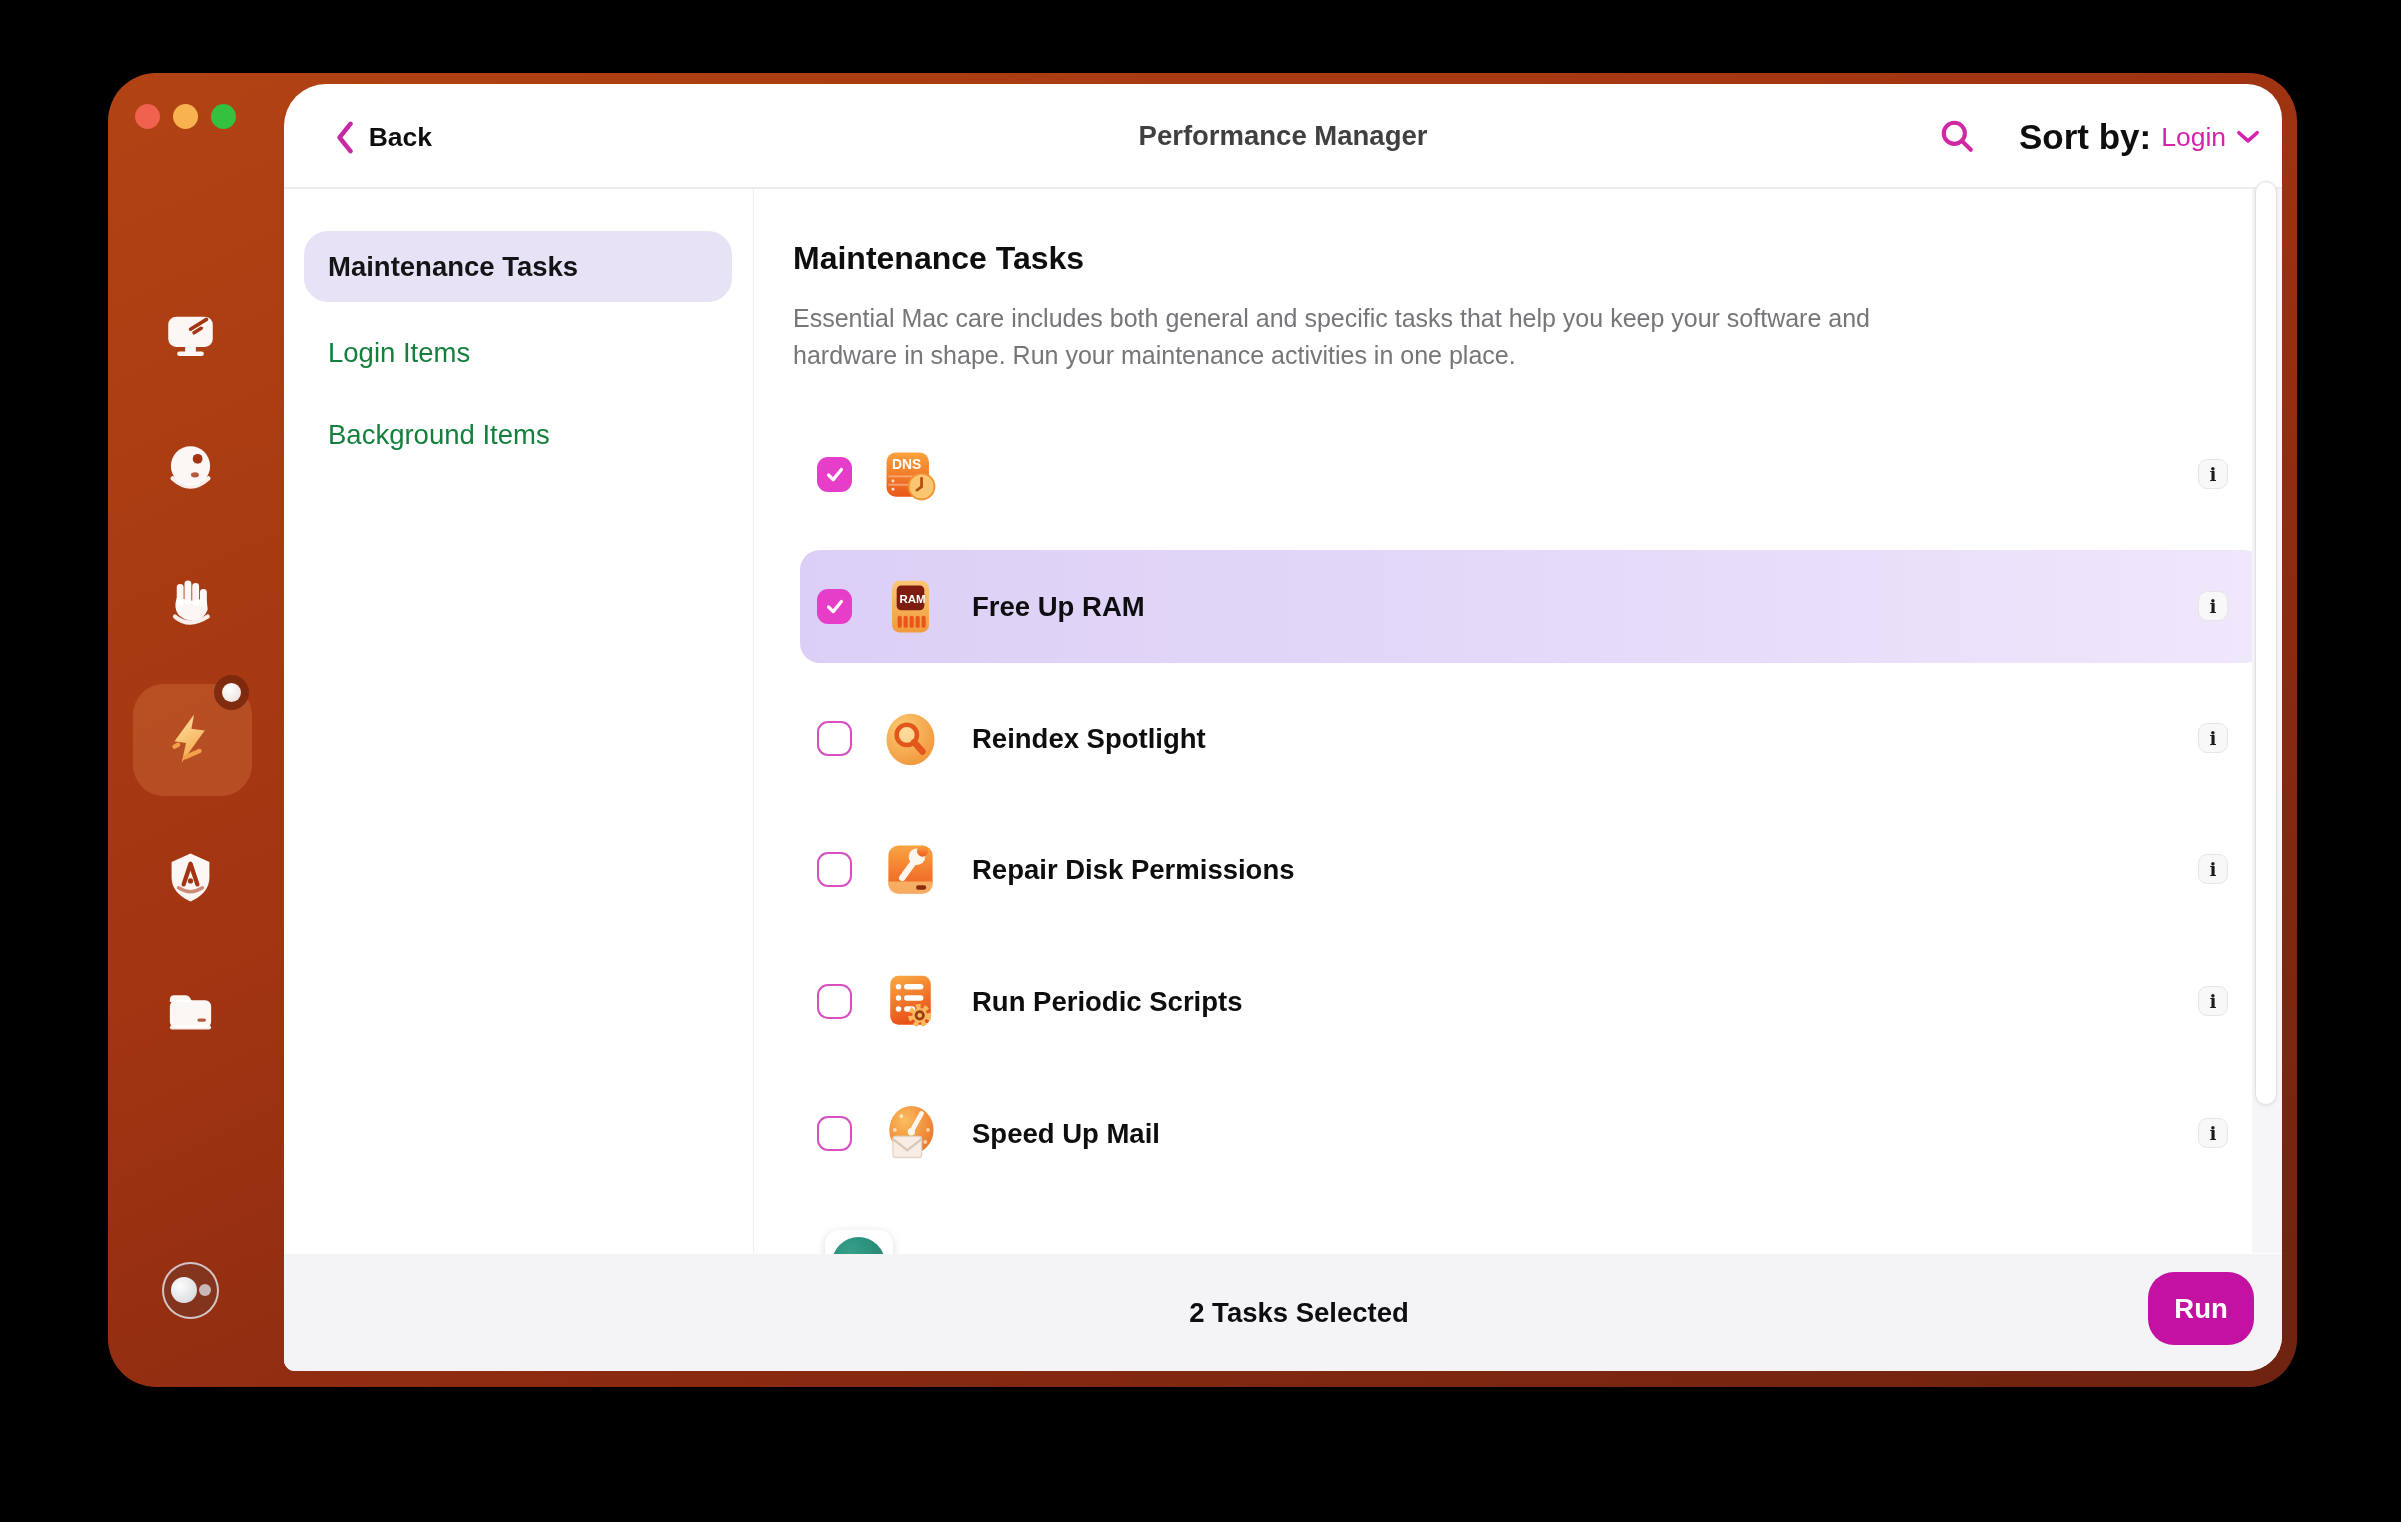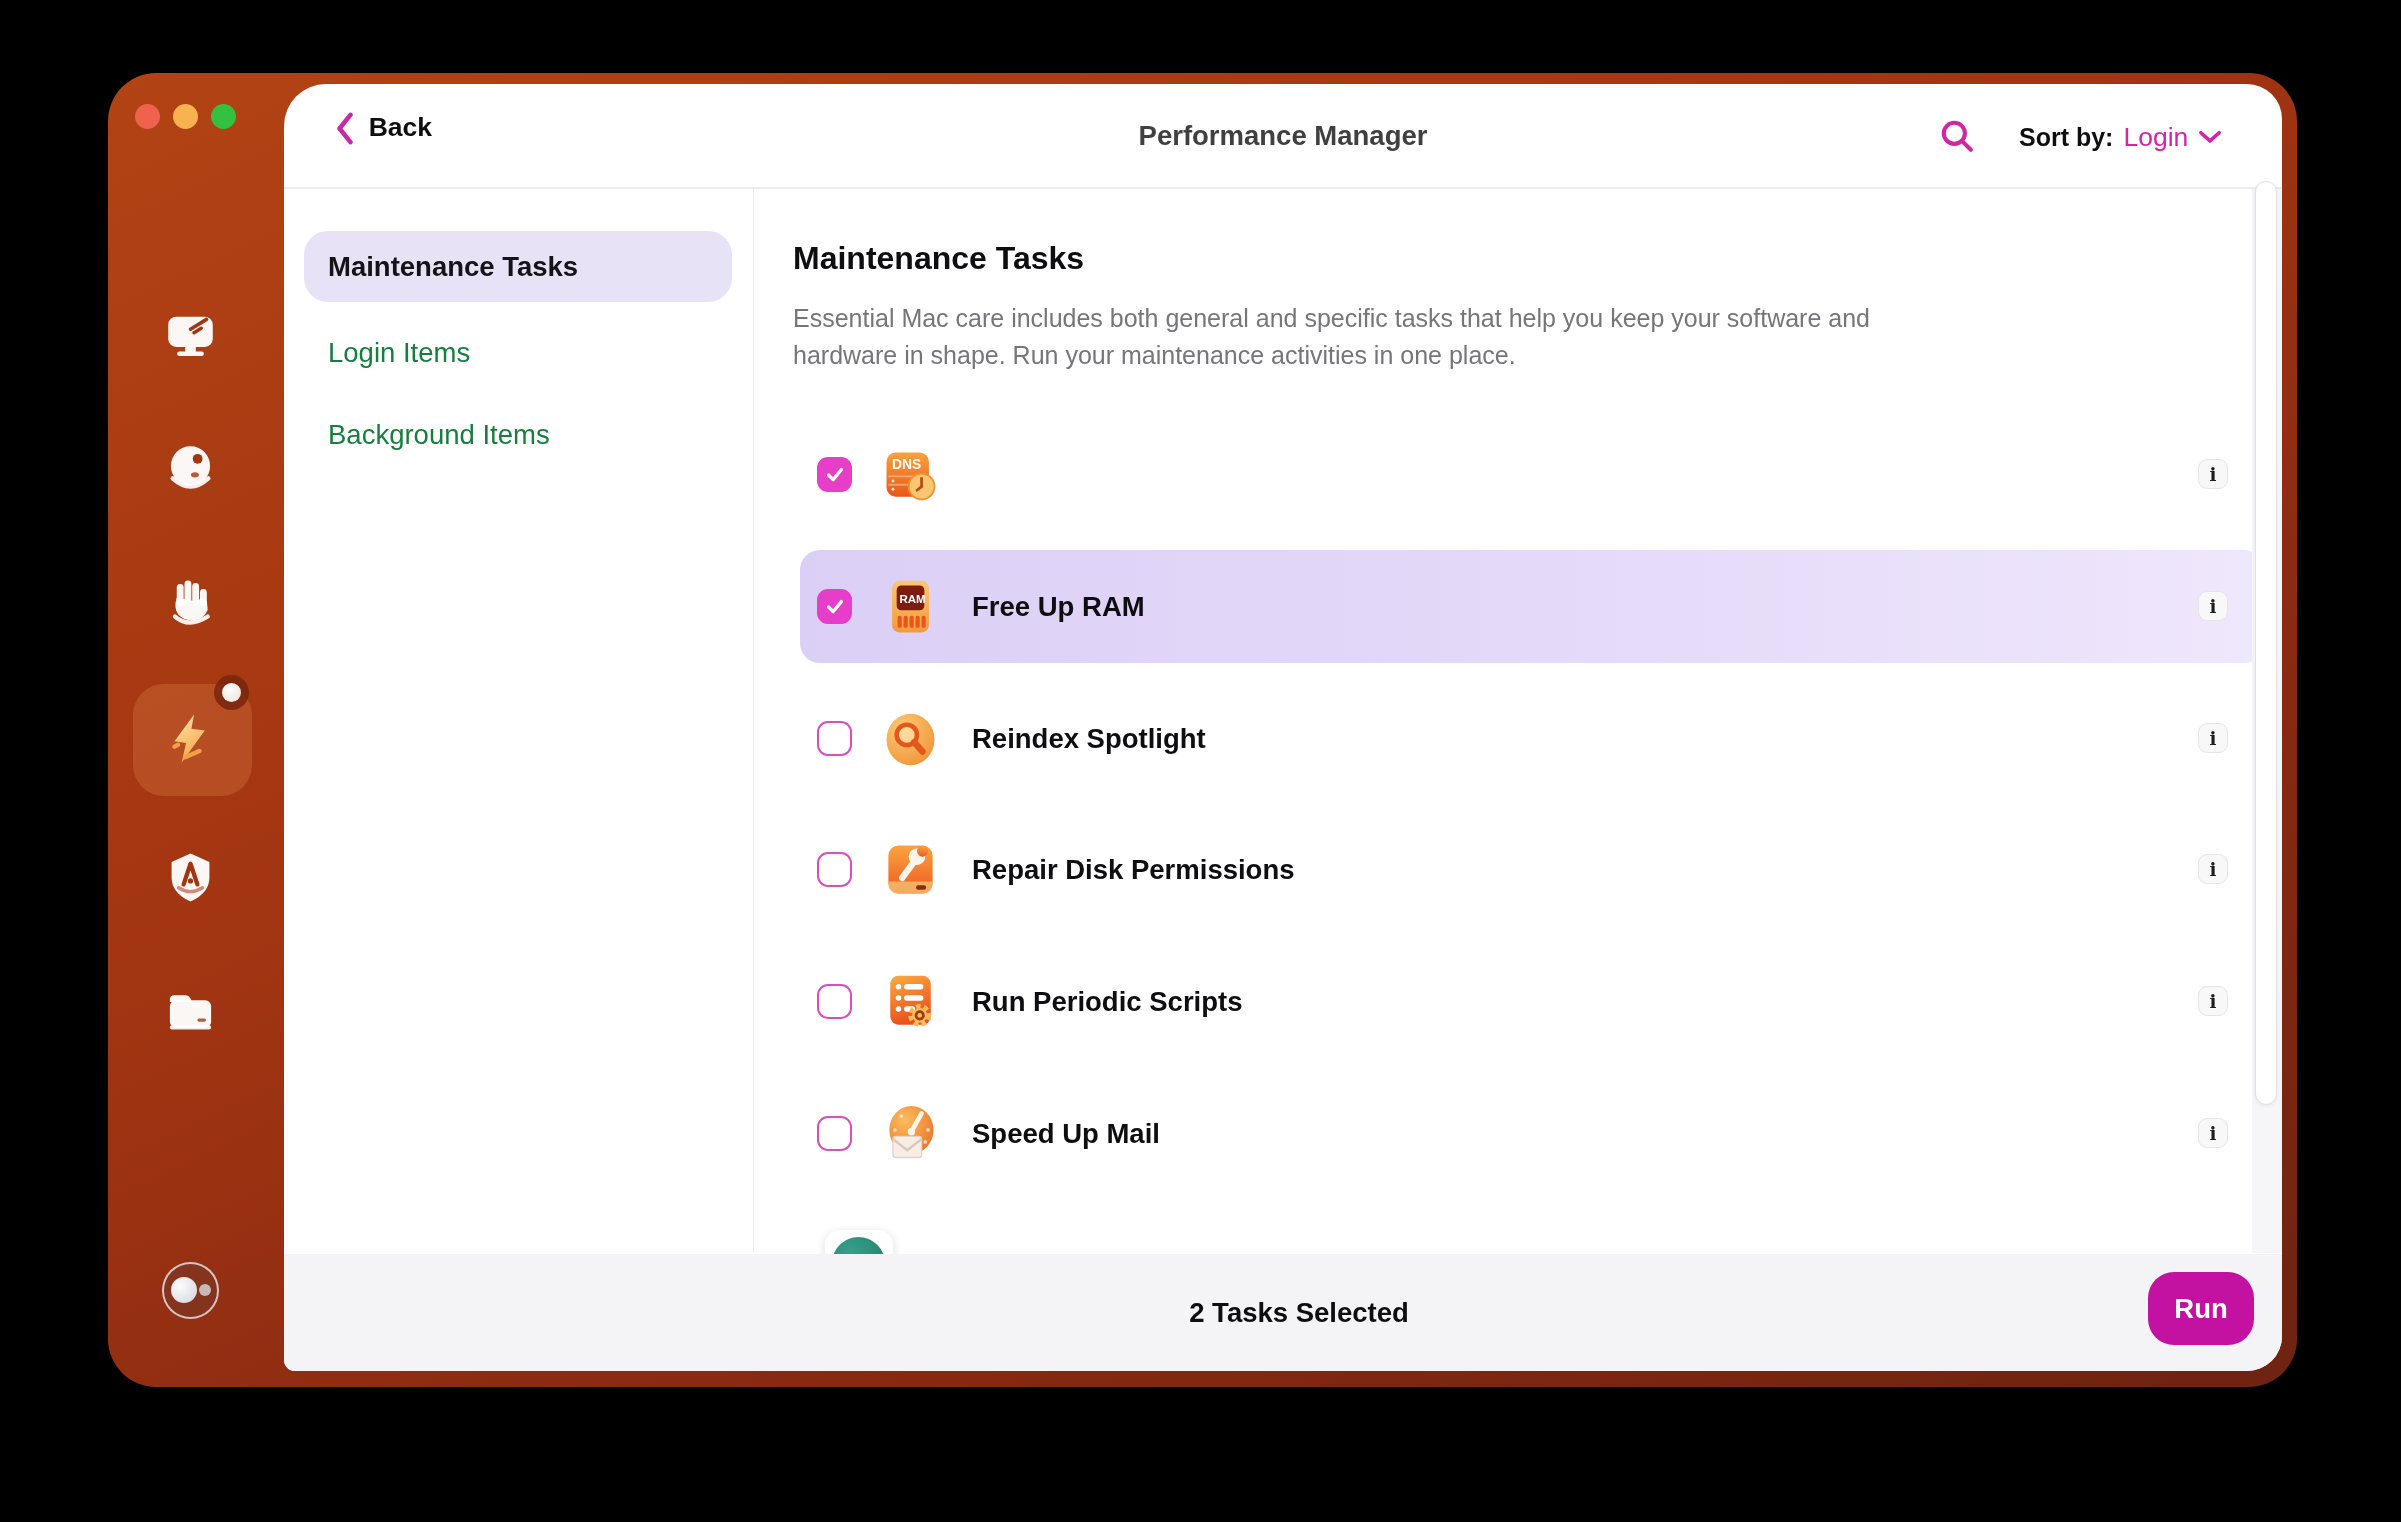--- a/index.html
+++ b/index.html
@@ -34,27 +34,27 @@
   .avatar-circle .b1{position:absolute;left:7.3px;top:13.7px;width:26px;height:26px;border-radius:50%;
     background:radial-gradient(circle at 35% 35%,#fdfdfd,#cfd2d8);}
   .avatar-circle .b2{position:absolute;left:35px;top:20px;width:12px;height:12px;border-radius:50%;
     background:rgba(220,218,224,.8);}
 
   
   .panel{position:absolute;left:176px;top:11px;width:1998px;height:1287px;background:#fff;
     border-radius:42px 35px 35px 11px;overflow:hidden;}
   .header-divider{position:absolute;left:0;top:103px;width:100%;height:1.8px;background:#ececee;}
 
-  .back-btn{position:absolute;left:51px;top:27.5px;height:51px;display:flex;align-items:flex-start;gap:13.7px;cursor:default;}
+  .back-btn{position:absolute;left:51px;top:27.5px;height:51px;display:flex;align-items:center;gap:13.7px;cursor:default;}
   .back-label{font-size:26.5px;font-weight:600;color:#0e0e10;}
   .win-title{position:absolute;left:0;top:0;width:100%;height:103px;display:flex;
     align-items:center;justify-content:center;font-size:27.5px;font-weight:700;color:#404040;}
   .search-btn{position:absolute;left:1652px;top:31px;width:44px;height:44px;}
   .sort-group{position:absolute;left:1735px;top:29px;height:48px;display:flex;align-items:center;gap:10px;}
-  .sort-label{font-size:25px;font-weight:600;color:#0e0e10;}
+  .sort-label{font-size:35px;font-weight:600;color:#0e0e10;}
   .sort-value{font-size:26.5px;font-weight:500;color:#d623ab;}
 
   
   .nav{position:absolute;left:0;top:105px;width:469px;height:1064px;border-right:1.8px solid #ededef;}
   .nav-item{position:absolute;left:20px;width:428px;height:71px;border-radius:24px;
     display:flex;align-items:center;padding-left:24px;box-sizing:border-box;
     font-size:27.5px;color:#15803d;font-weight:400;}
   .nav-item.selected{background:#e8e2f7;color:#141416;font-weight:600;}
 
   

